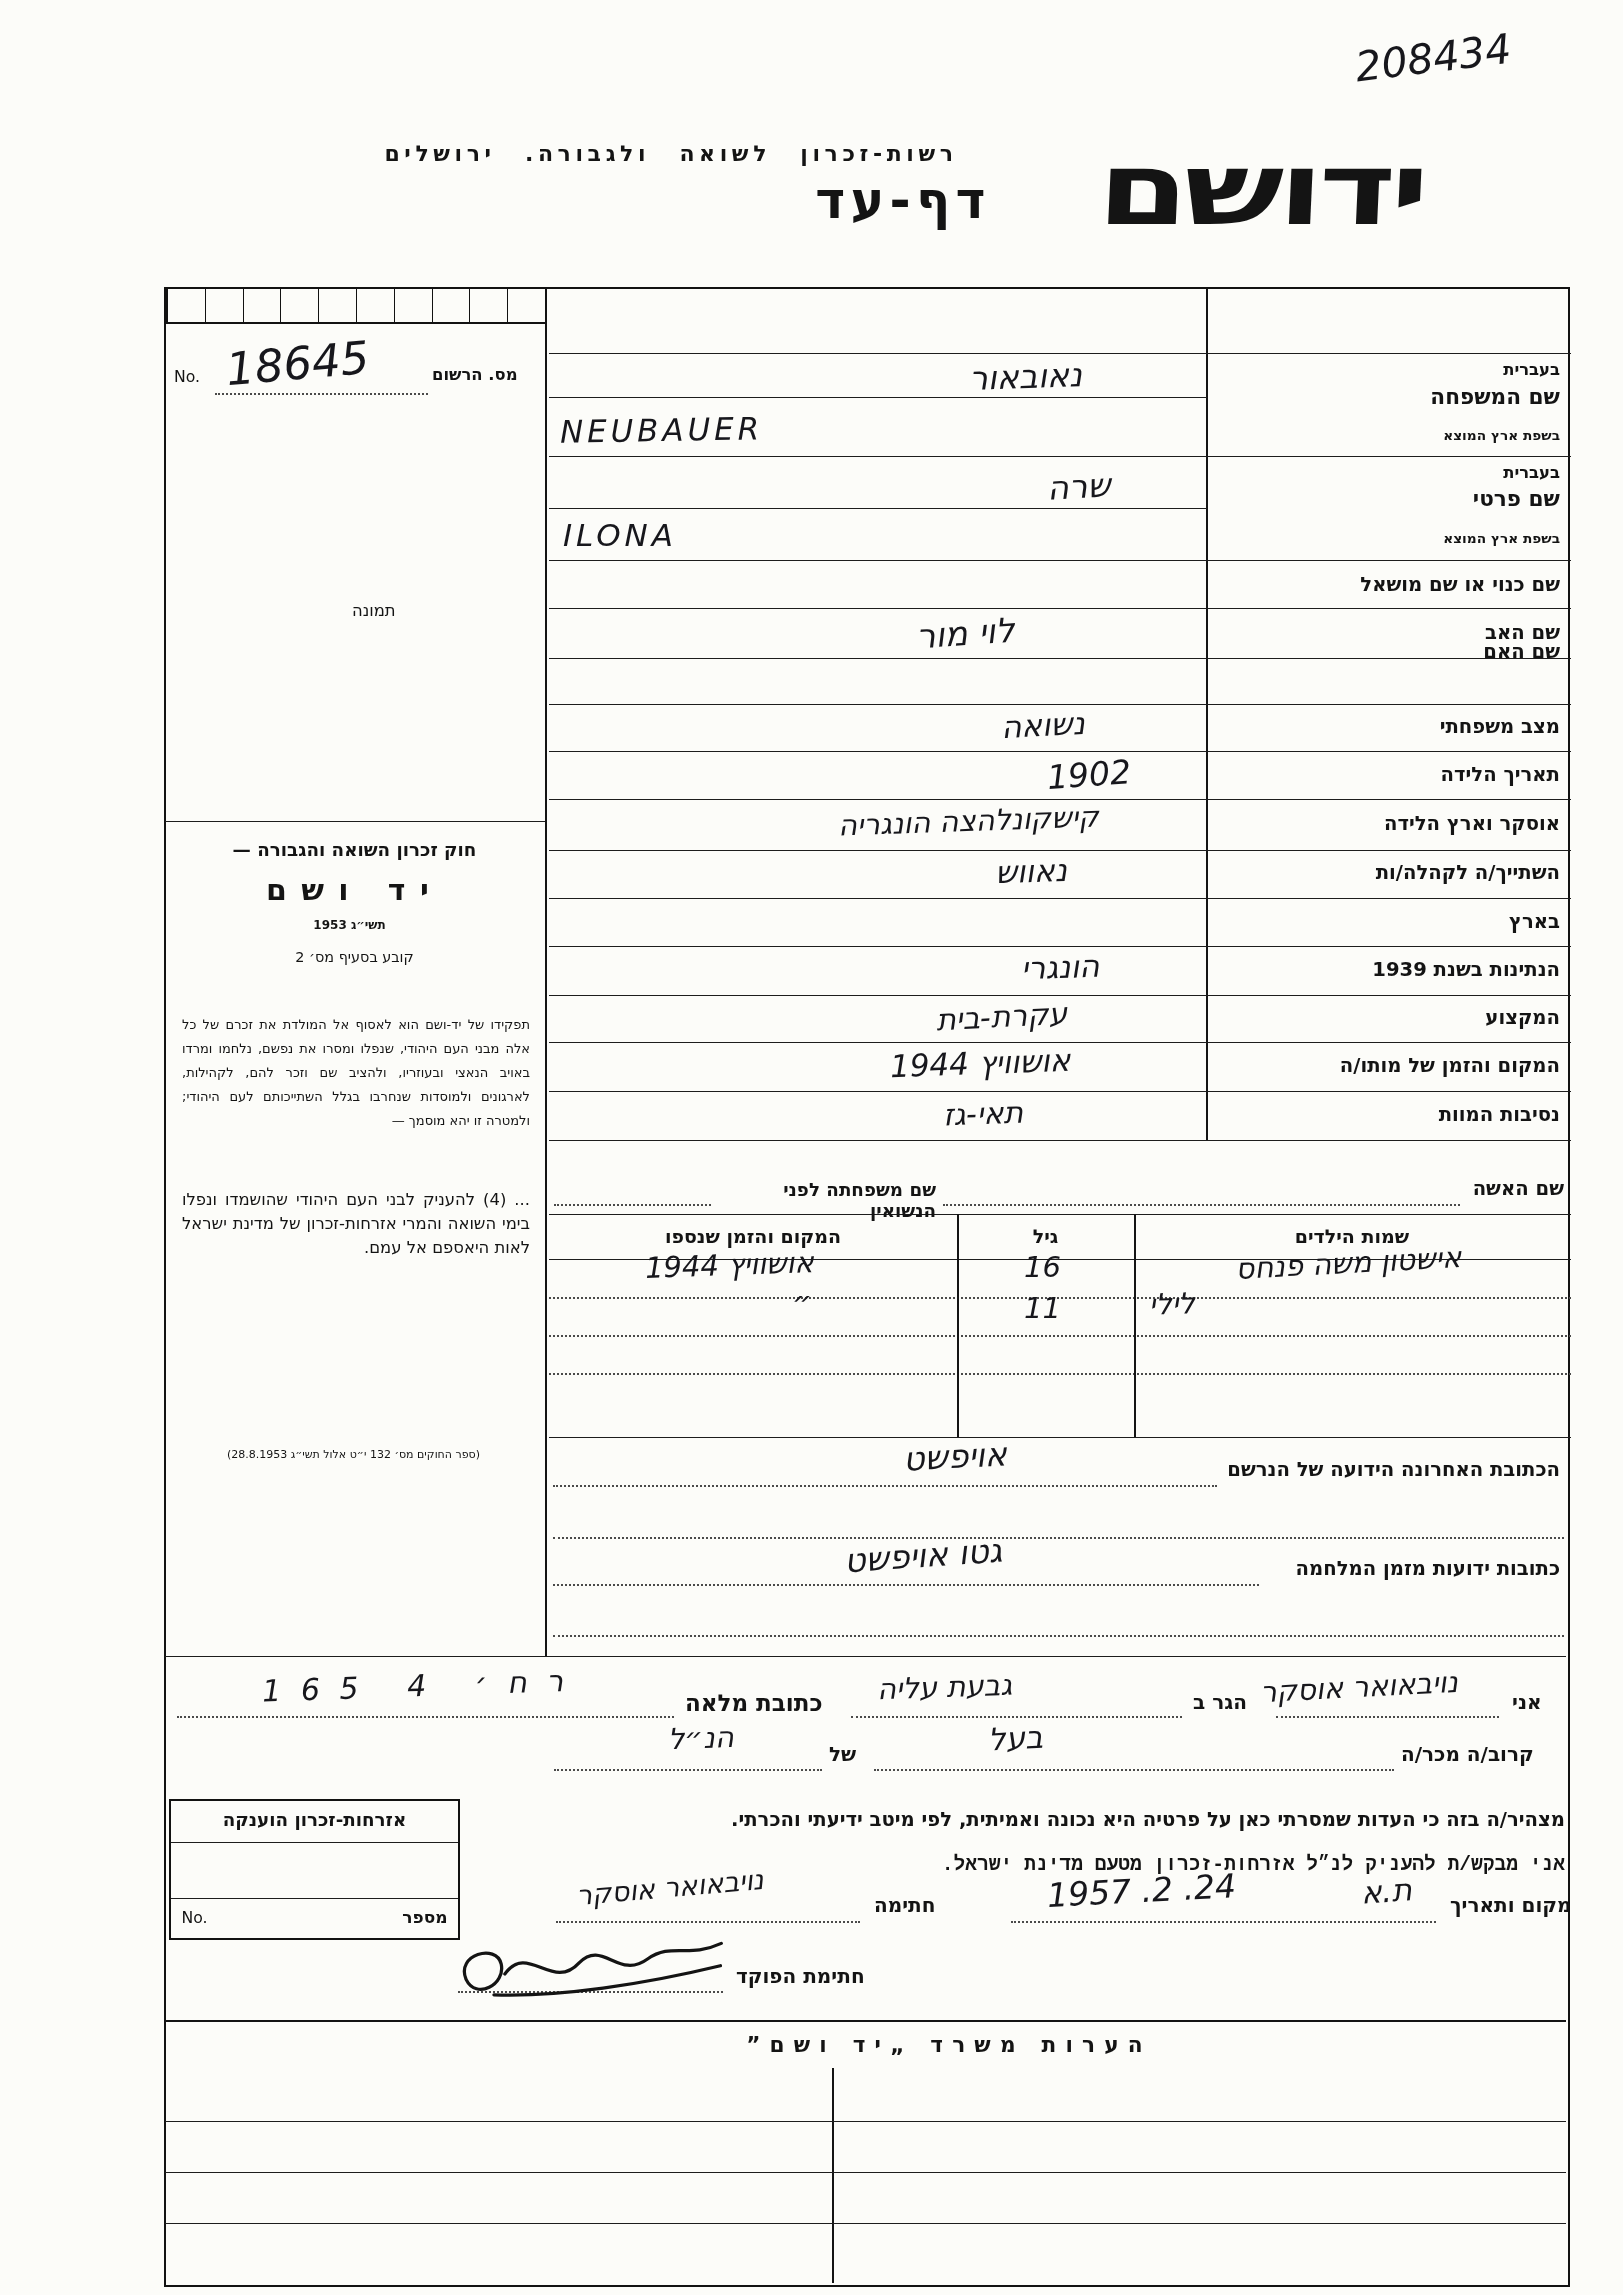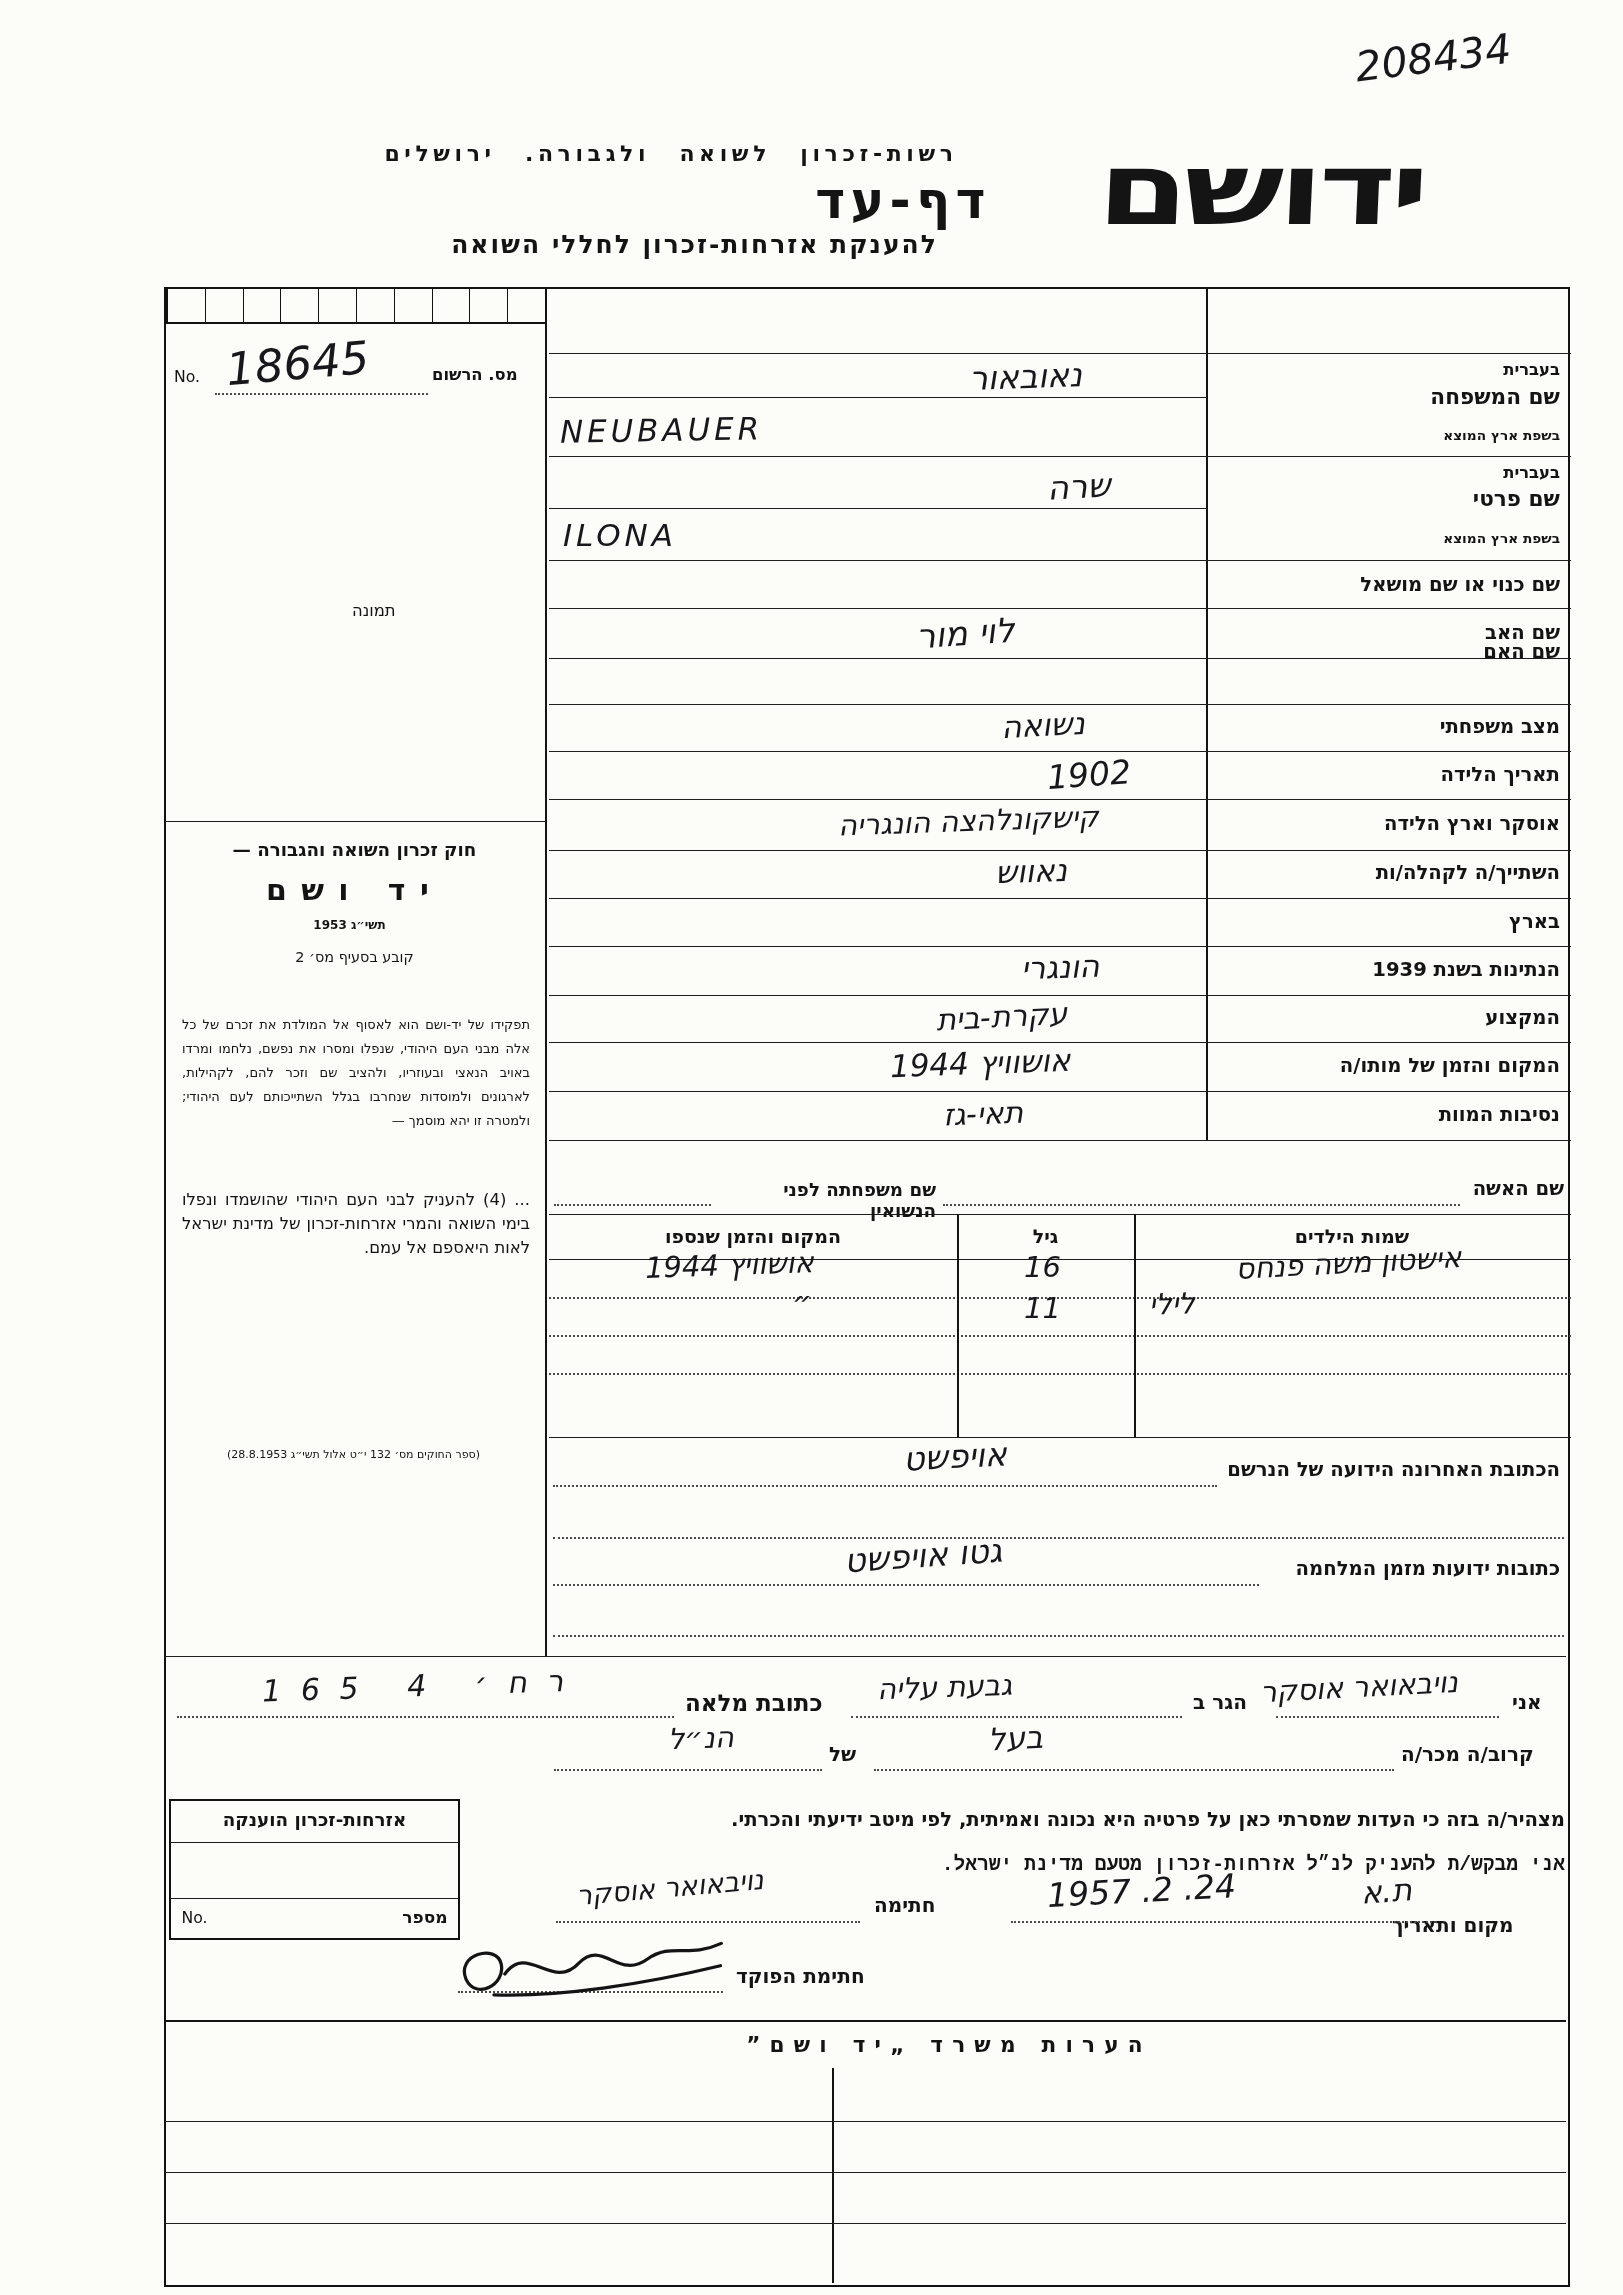--- a/index.html
+++ b/index.html
@@ -31,21 +31,20 @@
 <body>
 
 <div class="page">
 
   <div class="ab hw" style="left:1355px;top:34px;font-size:41px;transform:rotate(-7deg);">208434</div>
 
   <div class="ab ctr" style="left:772px;top:171px;width:262px;font-size:51px;font-weight:900;letter-spacing:5.2px;">דף-עד</div>
 
   <div class="ab lb ctr" style="left:275px;top:141px;width:792px;font-size:22px;letter-spacing:4.6px;word-spacing:17px;">רשות-זכרון לשואה ולגבורה. ירושלים</div>
 
-  <div class="ab lb ctr" style="left:367px;top:230px;width:655px;font-size:25px;letter-spacing:2px;">להענקת אזרחות-זכרון לחללי השואה</div>
 
   <div class="ab logo" style="left:1100px;top:139px;font-size:101px;">ידושם</div>
 
   <div class="ab formbox" style="left:164px;top:287px;width:1402px;height:1996px;"></div>
   <div class="ab vln" style="left:545px;top:288px;height:1369px;"></div>
   <div class="ab vln" style="left:1206px;top:288px;height:852px;"></div>
 
   <div class="ab gridstrip" style="left:166px;top:289px;width:377px;height:33px;">
     <div class="gcell"></div>
     <div class="gcell"></div>
@@ -176,21 +175,21 @@
   <div class="ab lb" style="left:1401px;top:1742px;font-size:20px;">קרוב/ה מכר/ה</div>
   <div class="ab ld" style="left:874px;top:1769px;width:520px;"></div>
   <div class="ab hw" style="left:988px;top:1720px;font-size:31px;transform:rotate(-3deg);">בעל</div>
   <div class="ab lb" style="left:829px;top:1742px;font-size:20px;">של</div>
   <div class="ab ld" style="left:554px;top:1769px;width:268px;"></div>
   <div class="ab hw" style="left:668px;top:1721px;font-size:29px;transform:rotate(-2deg);">הנ״ל</div>
 
   <div class="ab flabel" style="left:560px;top:1808px;width:1005px;font-size:19.6px;font-weight:bold;">מצהיר/ה בזה כי העדות שמסרתי כאן על פרטיה היא נכונה ואמיתית, לפי מיטב ידיעתי והכרתי.</div>
   <div class="ab flabel" style="left:560px;top:1854px;width:1005px;font-size:19.6px;font-weight:bold;font-family:Liberation Mono, monospace;">אני מבקש/ת להעניק לנ״ל אזרחות-זכרון מטעם מדינת ישראל.</div>
 
-  <div class="ab lb" style="left:1392px;top:1893px;font-size:20px;margin-top:20px;">מקום ותאריך</div>
+  <div class="ab lb" style="left:1450px;top:1893px;font-size:20px;">מקום ותאריך</div>
   <div class="ab ld" style="left:1011px;top:1921px;width:425px;"></div>
   <div class="ab hw" style="left:1361px;top:1873px;font-size:31px;transform:rotate(-4deg);">ת.א</div>
   <div class="ab hw" style="left:1047px;top:1871px;font-size:33px;transform:rotate(-3deg);">24. 2. 1957</div>
   <div class="ab lb" style="left:874px;top:1893px;font-size:20px;">חתימה</div>
   <div class="ab ld" style="left:556px;top:1921px;width:304px;"></div>
   <div class="ab hw" style="left:576px;top:1871px;font-size:27.5px;transform:rotate(-5deg);">נויבאואר אוסקר</div>
 
   <div class="ab lb" style="left:736px;top:1964px;font-size:20px;">חתימת הפוקד</div>
   <div class="ab ld" style="left:458px;top:1991px;width:265px;"></div>
   <div class="ab" style="left:445px;top:1926px;width:288px;height:75px;transform:rotate(-6deg);">

